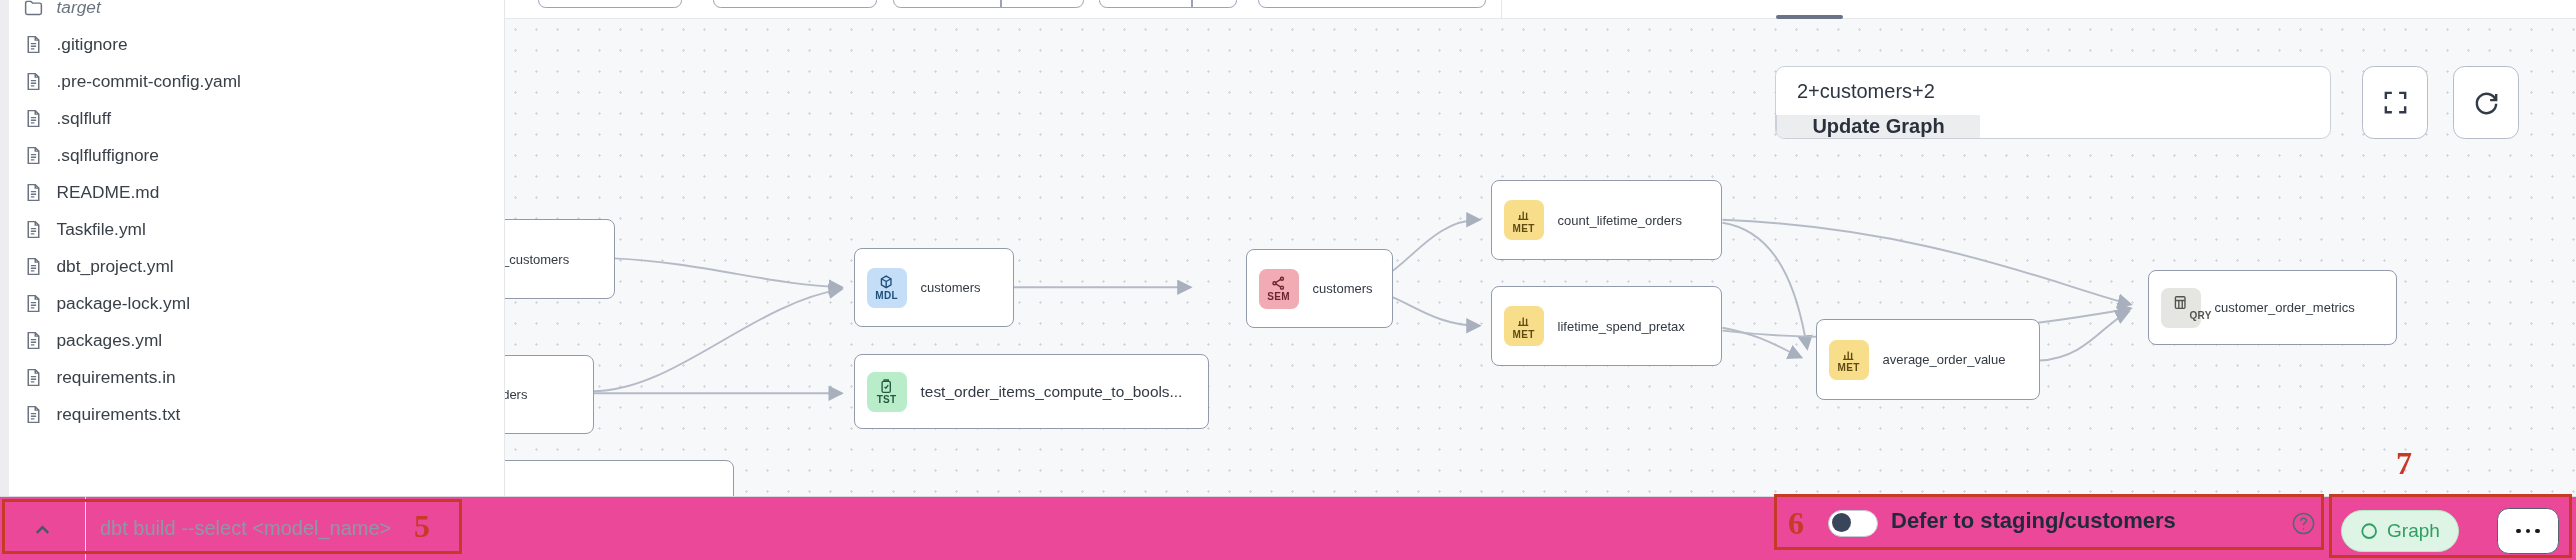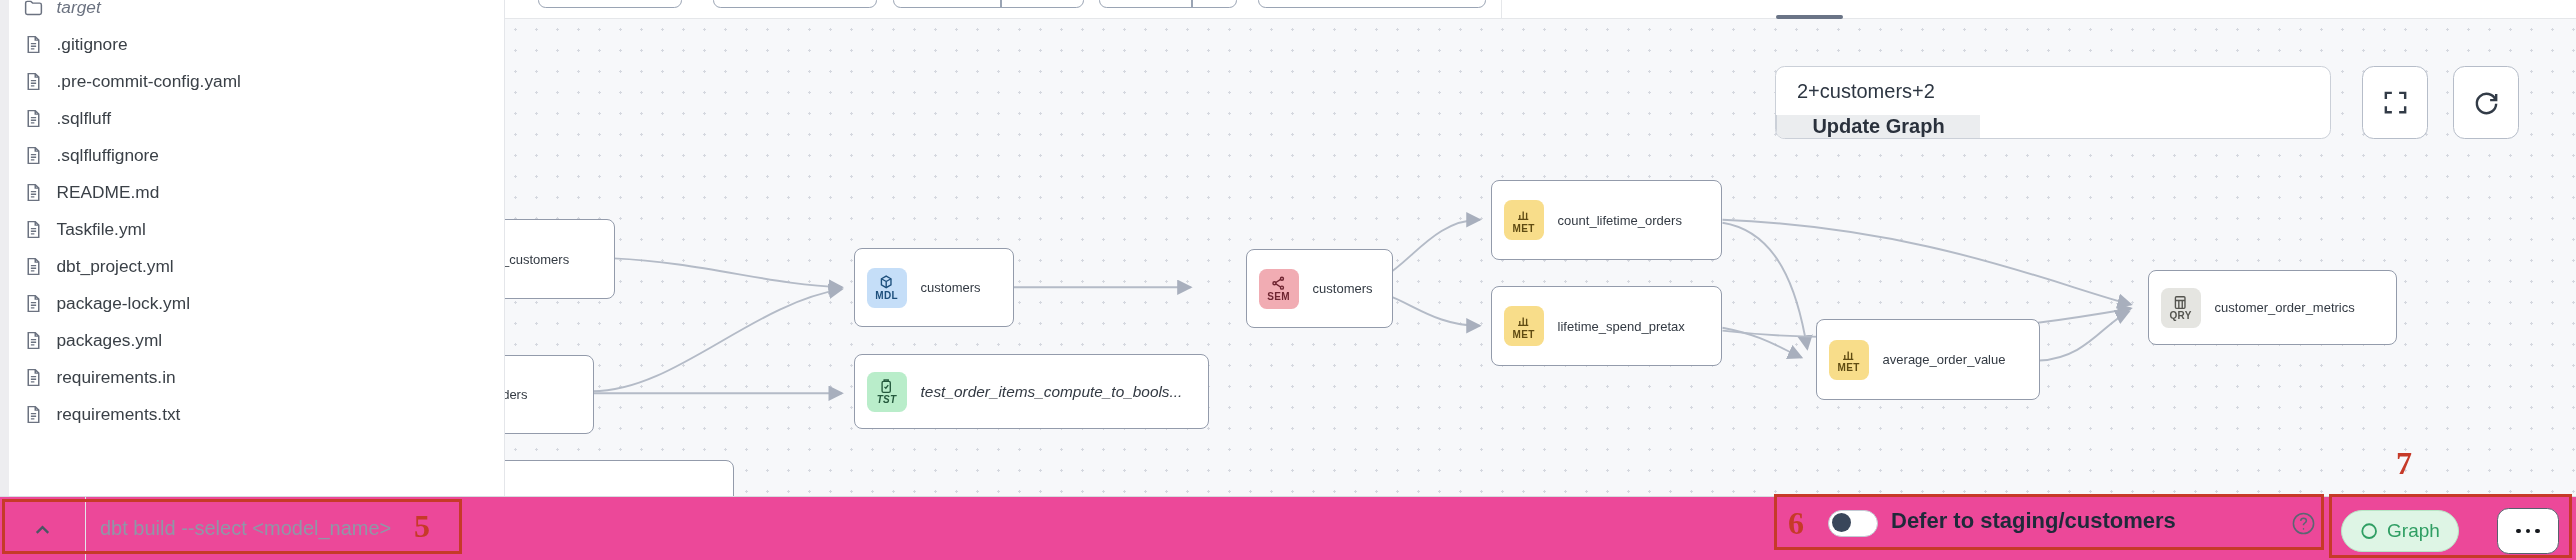--- a/index.html
+++ b/index.html
@@ -38,21 +38,21 @@
     display:flex; align-items:center; padding-left:11.6px; gap:14px; z-index:5; cursor:pointer; }
   .node .label { font-size:13px; font-weight:500; color:#333a43; white-space:nowrap; }
   .badge { width:40px; height:40px; border-radius:7.7px; flex:none;
     display:flex; flex-direction:column; align-items:center; justify-content:center; gap:1px; }
   .badge svg { width:16.4px; height:16.4px; fill:none; stroke-width:2; }
   .badge .code { font-size:10px; font-weight:bold; letter-spacing:0.3px; line-height:1; }
   .badge.mdl { background:var(--mdl_bg); } .badge.mdl svg{stroke:var(--mdl_fg);} .badge.mdl .code{color:var(--mdl_fg);}
   .badge.tst { background:var(--tst_bg); } .badge.tst svg{stroke:var(--tst_fg);} .badge.tst .code{color:var(--tst_fg);}
   .badge.sem { background:var(--sem_bg); } .badge.sem svg{stroke:var(--sem_fg);} .badge.sem .code{color:var(--sem_fg);}
   .badge.met { background:var(--met_bg); } .badge.met svg{stroke:var(--met_fg);} .badge.met .code{color:var(--met_fg);}
-  .badge.qry { background:var(--qry_bg); } .badge.qry svg{stroke:var(--qry_fg);} .badge.qry .code{color:var(--qry_fg);}
+  .badge.qry { background:var(--qry_bg); } .badge.qry svg{stroke:var(--qry_fg);} .badge.qry .code{color:var(--qry_fg);padding-left:40px;}
 
   
   #selector-group { left:1775px; top:66px; width:556px; height:73px; background:#fff;
     border:1.5px solid #cbd0d8; border-radius:9.6px; display:flex; z-index:8; overflow:hidden;flex-direction:column; }
   #selector-input { border:none; outline:none; flex:1; padding:0 21px; font-size:20px;
     color:#2d3642; font-family:"Liberation Sans",sans-serif; background:transparent; }
   #update-graph-btn { width:204px; background:#ebedef; border:none; border-left:1.5px solid #cbd0d8;
     font-size:20px; font-weight:600; color:#2a313c; cursor:pointer; font-family:"Liberation Sans",sans-serif; }
   .sqbtn { position:absolute; top:66px; width:66px; height:73px; background:#fff;
     border:1.5px solid #b6bdc9; border-radius:11.6px; display:flex; align-items:center;
@@ -141,21 +141,21 @@
 <div class="node" style="left:854px;top:248px;width:160px;height:79px;">
   <span class="badge mdl">
     <svg viewBox="0 0 24 24">
         <path d="M12 3l7 4v9l-7 4-7-4V7z"></path>
         <path d="M12 11l7-4M12 11L5 7M12 11v9"></path>
       </svg>
     <span class="code">MDL</span>
     </span>
   <span class="label">customers</span>
 </div>
-<div class="node" style="left:854px;top:354px;width:355px;height:75px;font-size:15.4px;font-style:italic;">
+<div class="node" style="left:854px;top:354px;width:355px;height:75px;font-size:15.4px;">
   <span class="badge tst">
     <svg viewBox="0 0 24 24">
         <rect x="6" y="5" width="12" height="16" rx="2"></rect>
         <path d="M9 5V3h6v2"></path>
         <path d="M9.5 13l2 2 3.5-4.5"></path>
       </svg>
     <span class="code">TST</span>
     </span>
   <span class="label" style="font-size:15.4px">test_order_items_compute_to_bools...</span>
 </div>

